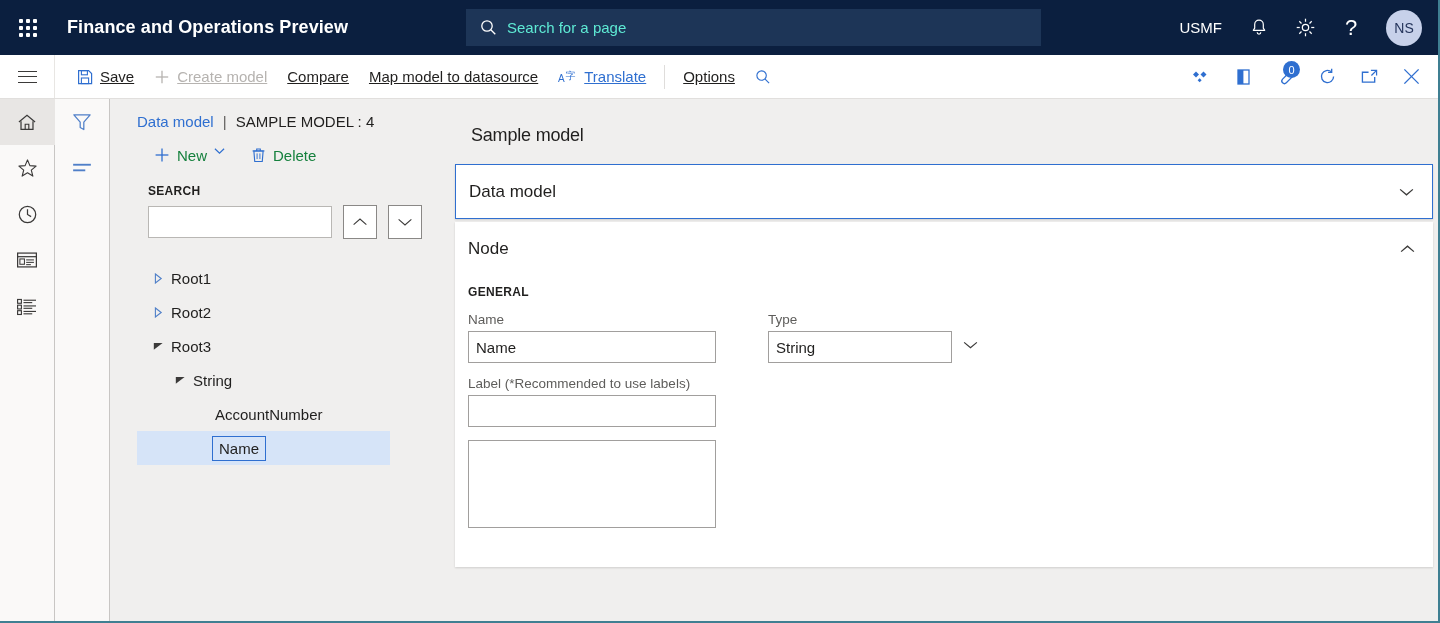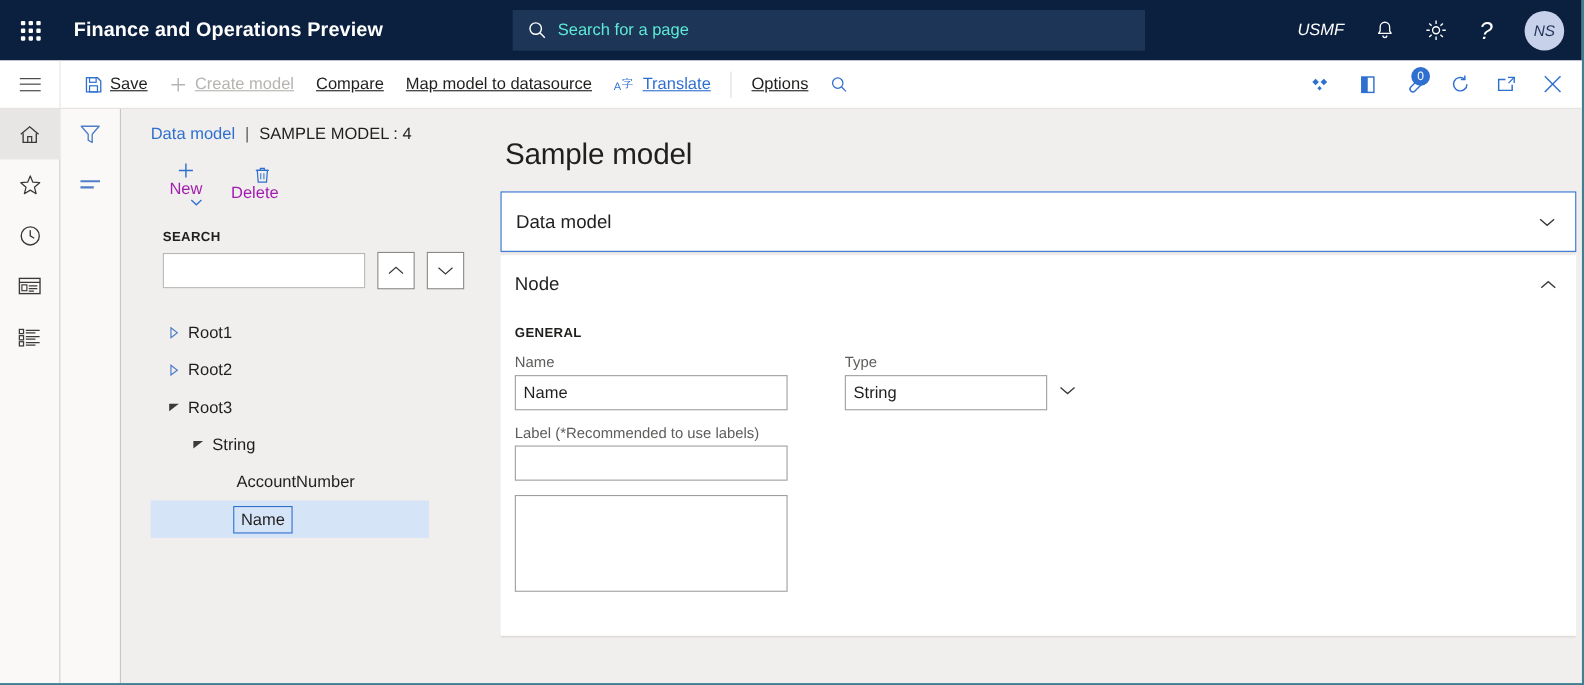--- a/index.html
+++ b/index.html
@@ -61,21 +61,21 @@
   }
   .navsearch .mag { margin-right: 10px; display: flex; }
   .navsearch-text { font-size: 15px; color: #5eead4; }
   .nav-right {
     position: absolute; right: 0; top: 0;
     height: 55px;
     display: flex; align-items: center;
     padding-right: 16px;
     gap: 0;
   }
-  .nav-right > * { margin-left: 0; font-style: italic; }
+  .nav-right > * { margin-left: 0; }
   .company {
     font-size: 15px; color: #ffffff;
     padding: 0 14px; cursor: pointer; white-space: nowrap;
   }
   .nav-icon {
     width: 46px; height: 55px;
     display: flex; align-items: center; justify-content: center;
     cursor: pointer;
   }
   .avatar {
@@ -200,23 +200,23 @@
     font-size: 15px;
     display: flex; align-items: center;
     margin-bottom: 13px;
   }
   .bc-link { color: #2f6fd0; cursor: pointer; }
   .bc-sep { color: #605e5c; margin: 0 9px; }
   .bc-cur { color: #201f1e; }
 
   .tree-toolbar { display: flex; align-items: center; margin-bottom: 16px; margin-left: 11px;}
   .tb-btn {
-    display: flex; align-items: flex-end;
-    font-size: 15px; color: #a21caf;
-    cursor: pointer; padding: 4px 6px; flex-direction: column;
+    display: flex; align-items: flex-start;
+    font-size: 15px; color: #15803d;
+    cursor: pointer; padding: 4px 6px;
   }
   .tb-btn .ti { margin-right: 7px; display: flex; }
   .tb-btn .caret { margin-left: 7px; display: flex; }
   .tb-gap { width: 14px; }
 
   .search-label {
     font-size: 12px; font-weight: bold; color: #201f1e;
     letter-spacing: 0.3px;
     margin-left: 11px;
     margin-bottom: 7px;
@@ -277,24 +277,24 @@
 
   
   .detail {
     flex: 1;
     background: #f0efee;
     padding-left: 21px;
     padding-top: 26px;
     position: relative;
   }
   .page-title {
-    font-size: 27px;
+    font-size: 18px;
     font-weight: normal;
     color: #201f1e;
-    margin: 0 0 18px 4px;
+    margin: 0 0 18px 16px;
     letter-spacing: -0.2px;
   }
   .fasttab {
     width: 978px;
     background: #ffffff;
     box-shadow: 0 1px 2px rgba(0,0,0,0.14);
     margin-bottom: 3px;
   }
   .fasttab.focused {
     border: 1px solid #2f6fd0;

